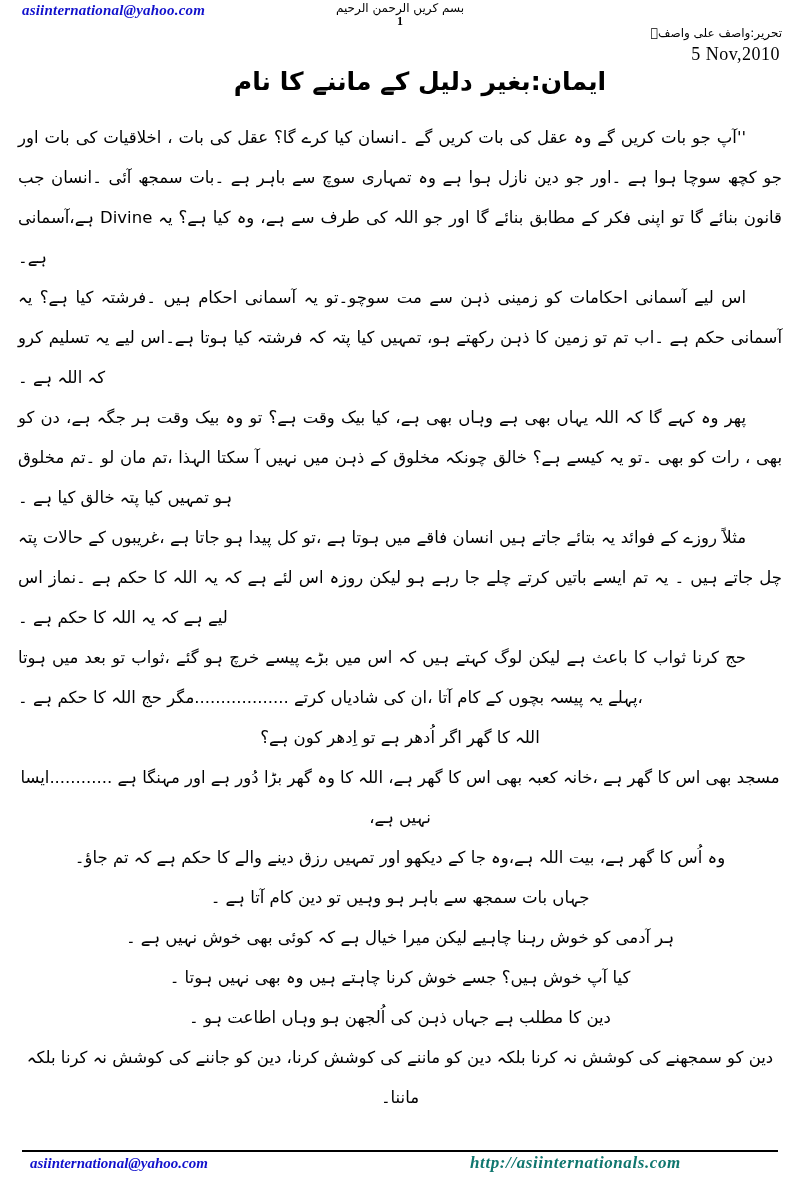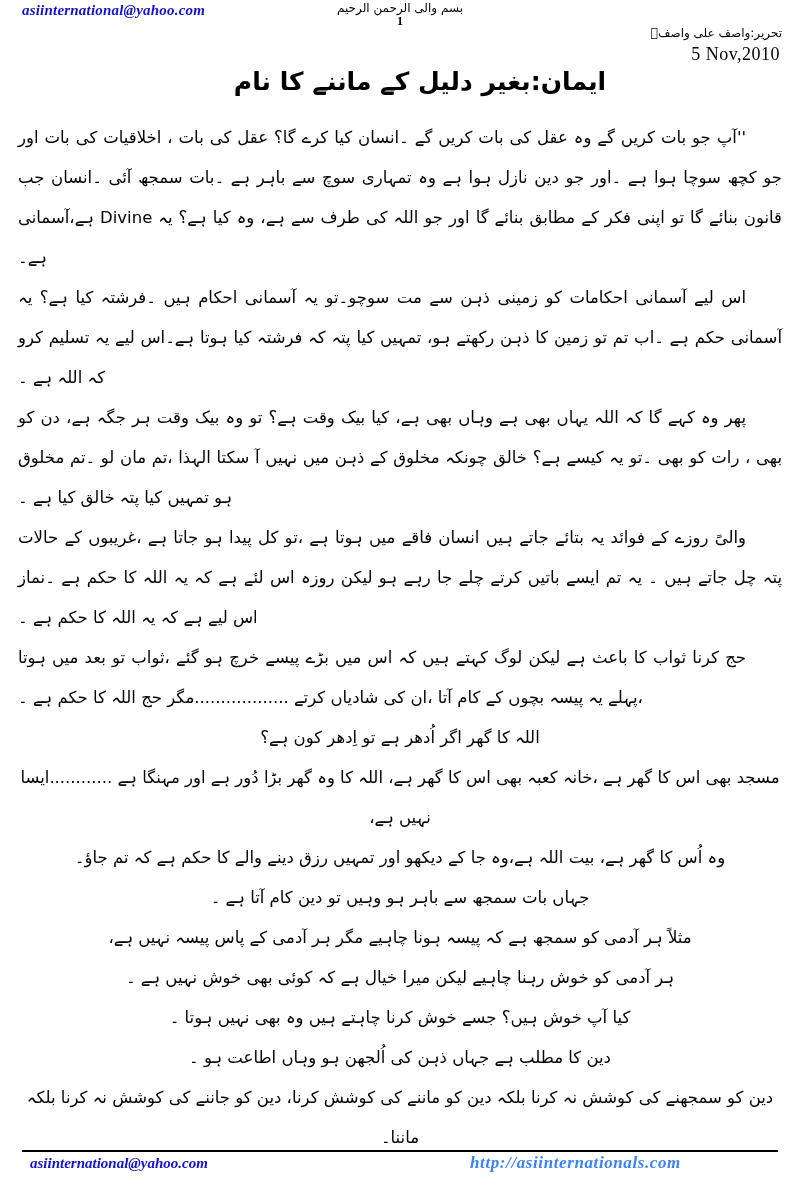--- a/index.html
+++ b/index.html
@@ -148,53 +148,52 @@
   }
 
   .footer-url {
     position: absolute;
     left: 470px;
     top: 1153px;
     font-family: "Liberation Serif", "DejaVu Serif", serif;
     font-style: italic;
     font-weight: bold;
     font-size: 17px;
-    color: #3b82f6;
+    color: #0f766e;
     letter-spacing: 0.6px;
     white-space: nowrap;
   }
 </style>
 </head>
 <body>
 
 <div class="page">
 
   <div class="header-email">asiinternational@yahoo.com</div>
 
-  <div class="bismillah">بسم والی الرحمن الرحيم</div>
+  <div class="bismillah">بسم کریں الرحمن الرحيم</div>
 
   <div class="page-number">1</div>
 
   <div class="author-line">تحریر:واصف علی واصفؒ</div>
 
   <div class="date-line">5 Nov,2010</div>
 
   <h1 class="article-title">ایمان:بغیر دلیل کے ماننے کا نام</h1>
 
   <div class="body-block">
     <p class="para indent-first">''آپ جو بات کریں گے وہ عقل کی بات کریں گے ۔انسان کیا کرے گا؟  عقل کی بات ، اخلاقیات کی بات اور جو کچھ سوچا ہوا ہے ۔اور جو دین نازل ہوا ہے وہ تمہاری سوچ سے باہر ہے ۔بات سمجھ آئی ۔انسان جب قانون بنائے گا تو اپنی فکر کے مطابق بنائے گا اور جو اللہ کی طرف سے ہے، وہ کیا ہے؟  یہ Divine ہے،آسمانی ہے۔</p>
     <p class="para indent-first">اس لیے آسمانی احکامات کو زمینی ذہن سے مت سوچو۔تو یہ آسمانی احکام ہیں ۔فرشتہ کیا ہے؟ یہ آسمانی حکم ہے ۔اب تم تو زمین کا ذہن رکھتے ہو، تمہیں کیا پتہ کہ فرشتہ کیا ہوتا ہے۔اس لیے یہ تسلیم کرو کہ اللہ ہے ۔</p>
     <p class="para indent-first">پھر وہ کہے گا کہ اللہ یہاں بھی ہے وہاں بھی ہے، کیا بیک وقت ہے؟ تو وہ بیک وقت ہر جگہ ہے، دن کو بھی ، رات کو بھی ۔تو یہ کیسے ہے؟  خالق چونکہ مخلوق کے ذہن میں نہیں آ سکتا الہذا ،تم مان لو ۔تم مخلوق ہو تمہیں کیا پتہ خالق کیا ہے ۔</p>
-    <p class="para indent-first">والیً روزے کے فوائد یہ بتائے جاتے ہیں انسان فاقے میں ہوتا ہے ،تو کل پیدا ہو جاتا ہے ،غریبوں کے حالات پتہ چل جاتے ہیں ۔ یہ تم ایسے باتیں کرتے چلے جا رہے ہو لیکن روزہ اس لئے ہے کہ یہ اللہ کا حکم ہے ۔نماز اس لیے ہے کہ یہ اللہ کا حکم ہے ۔</p>
+    <p class="para indent-first">مثلاً روزے کے فوائد یہ بتائے جاتے ہیں انسان فاقے میں ہوتا ہے ،تو کل پیدا ہو جاتا ہے ،غریبوں کے حالات پتہ چل جاتے ہیں ۔ یہ تم ایسے باتیں کرتے چلے جا رہے ہو لیکن روزہ اس لئے ہے کہ یہ اللہ کا حکم ہے ۔نماز اس لیے ہے کہ یہ اللہ کا حکم ہے ۔</p>
     <p class="para indent-first">حج کرنا ثواب کا باعث ہے لیکن لوگ کہتے ہیں کہ اس میں بڑے پیسے خرچ ہو گئے ،ثواب تو بعد میں ہوتا ،پہلے یہ پیسہ بچوں کے کام آتا ،ان کی شادیاں کرتے ..................مگر حج اللہ کا حکم ہے ۔</p>
     <p class="para center-ish">اللہ کا گھر اگر اُدھر ہے تو اِدھر کون ہے؟</p>
     <p class="para center-ish">مسجد بھی اس کا گھر ہے ،خانہ کعبہ بھی اس کا گھر ہے،  اللہ کا وہ گھر بڑا دُور ہے  اور مہنگا ہے ............ایسا نہیں ہے،</p>
     <p class="para center-ish">وہ اُس کا گھر ہے،  بیت اللہ ہے،وہ جا کے دیکھو اور تمہیں رزق دینے والے کا حکم ہے کہ تم جاؤ۔</p>
     <p class="para center-ish">جہاں بات سمجھ سے باہر ہو وہیں تو دین کام آتا ہے ۔</p>
-    <p class="para center-ish">مثلاً ہر آدمی کو سمجھ ہے کہ پیسہ ہونا چاہیے مگر ہر آدمی کے پاس پیسہ نہیں ہے،</p>
     <p class="para center-ish">ہر آدمی کو خوش رہنا چاہیے لیکن میرا خیال ہے کہ کوئی بھی خوش نہیں ہے ۔</p>
     <p class="para center-ish">کیا آپ خوش ہیں؟ جسے خوش کرنا چاہتے ہیں وہ بھی نہیں ہوتا ۔</p>
     <p class="para center-ish">دین کا مطلب ہے جہاں ذہن کی اُلجھن ہو وہاں اطاعت ہو ۔</p>
     <p class="para center-ish">دین کو سمجھنے کی کوشش نہ کرنا بلکہ دین کو ماننے کی کوشش کرنا، دین کو جاننے کی کوشش نہ کرنا بلکہ ماننا۔</p>
   </div>
 
   <div class="footer-rule"></div>
 
   <div class="footer-email">asiinternational@yahoo.com</div>
 

